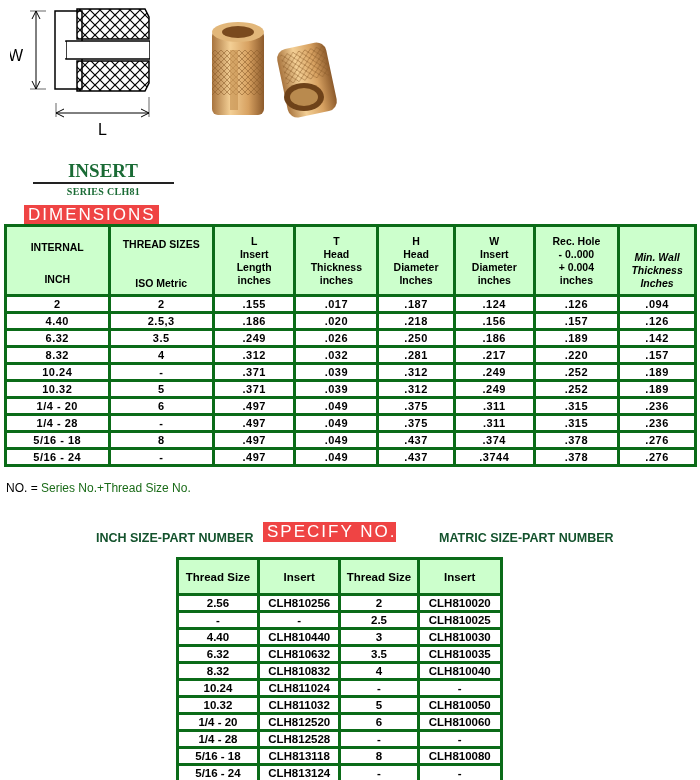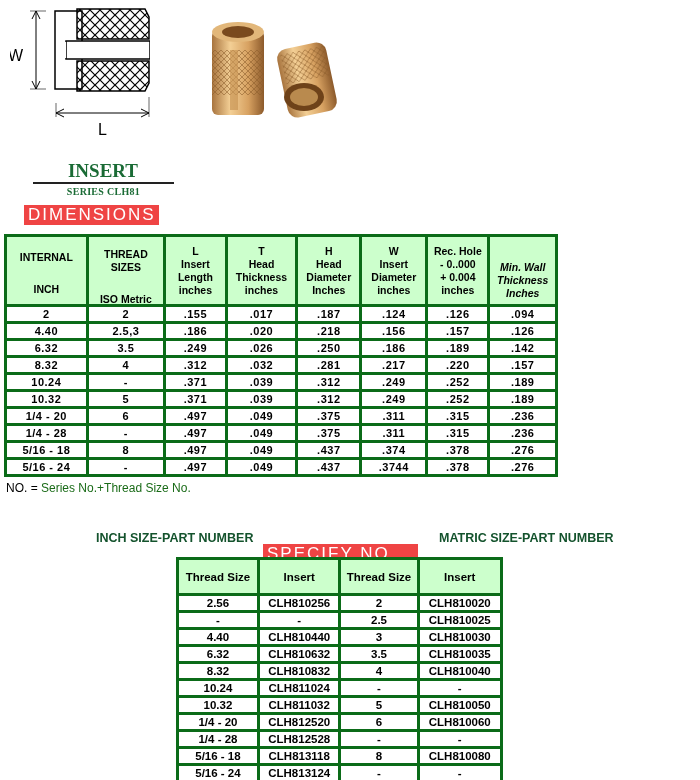--- a/index.html
+++ b/index.html
@@ -10,28 +10,28 @@
   .diagram { left: 10px; top: 5px; width: 140px; height: 130px; }
   .photo { left: 200px; top: 5px; width: 150px; height: 115px; }
 
   
   .title-insert { left: 33px; top: 160px; width: 140px; text-align: center; font-family: "Liberation Serif", serif; font-weight: bold; font-size: 19px; color: #1a6b35; }
   .title-rule { left: 33px; top: 182px; width: 141px; height: 2px; background: #222; }
   .title-series { left: 33px; top: 186px; width: 141px; text-align: center; font-family: "Liberation Serif", serif; font-weight: bold; font-size: 10px; color: #1a6b35; letter-spacing: .3px; }
 
   .badge { background: #ef4444; color: #ffffff; font-family: "Liberation Sans", sans-serif; font-size: 17px; letter-spacing: 2px; line-height: 19px; padding: 0 4px; white-space: nowrap; }
   .badge-dim { left: 24px; top: 205px; height: 20px; width: 135px; }
-  .badge-spec { left: 263px; top: 522px; height: 20px; width: 155px; margin-top: 22px; }
+  .badge-spec { left: 263px; top: 522px; height: 20px; width: 133px; }
 
   table { border-collapse: collapse; }
   td, th { border: 3px solid #0b6b18; text-align: center; font-family: "Liberation Sans", sans-serif; font-weight: bold; font-size: 11px; color: #000; }
   th { background: #ccffcc; }
 
   
-  .dims { left: 4px; top: 224px; width: 554px; margin-top: 10px; }
+  .dims { left: 4px; top: 224px; width: 693px; }
   .dims th { height: 70px; font-size: 10.5px; line-height: 13px; vertical-align: middle; padding: 0 2px; }
   .dims td { height: 17px; line-height: 12px; font-size: 11px; letter-spacing: .5px; padding: 0; }
   .dims th .stack { display: flex; flex-direction: column; justify-content: space-between; height: 58px; }
 
   .notes { left: 6px; top: 481px; font-size: 12px; font-weight: normal; line-height: 15px; color: #000; }
   .notes .g { color: #1a6b18; }
 
   .sec-label { font-size: 12.5px; font-weight: bold; color: #14532d; white-space: nowrap; margin-left: 16px; }
   .label-inch { left: 80px; top: 531px; }
   .label-metric { left: 423px; top: 531px; }

